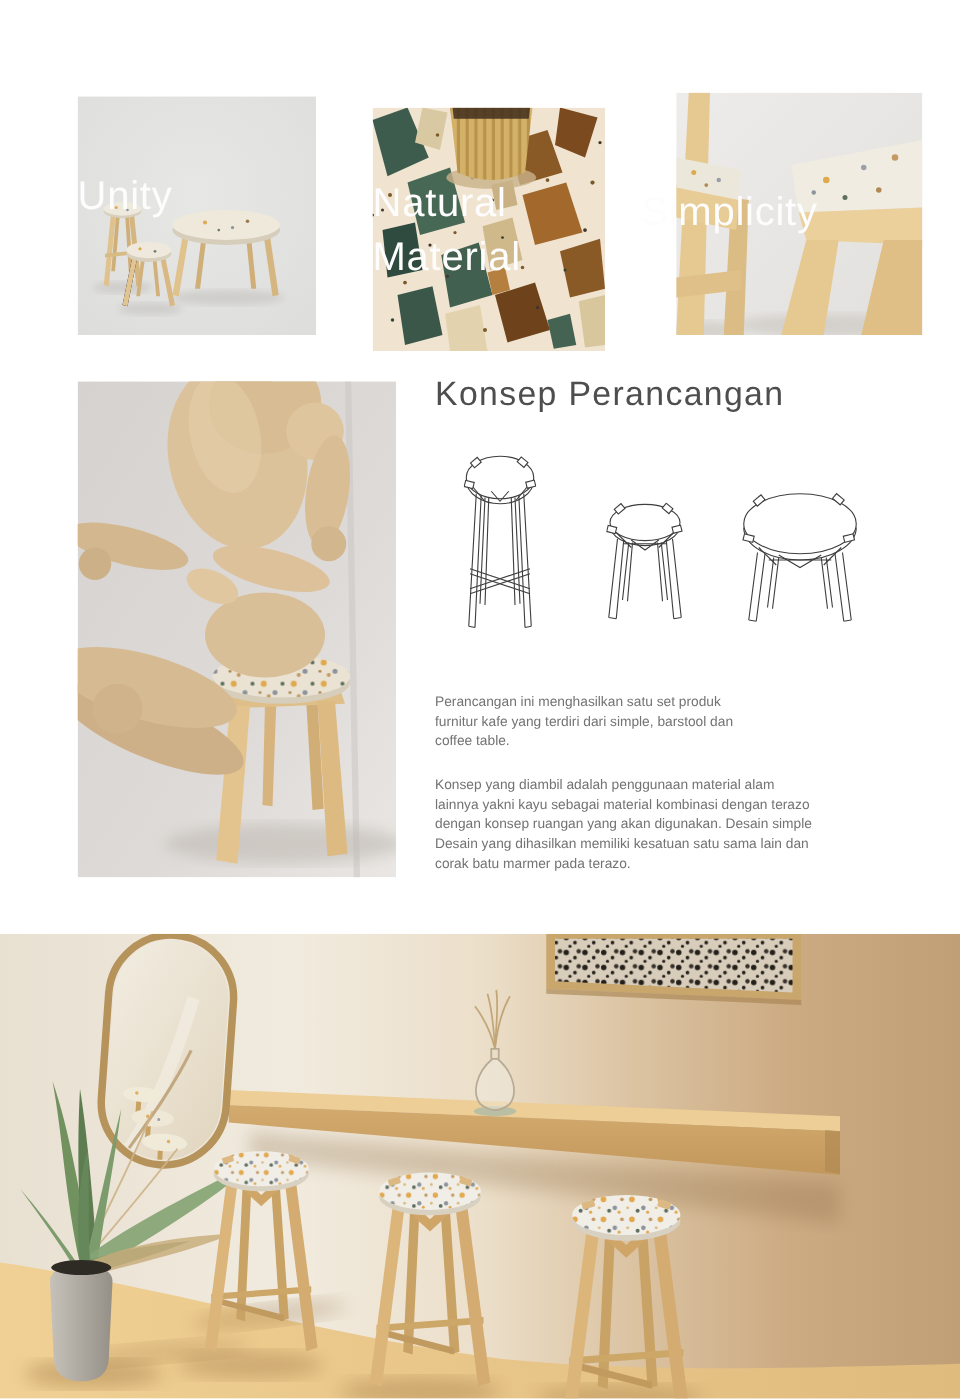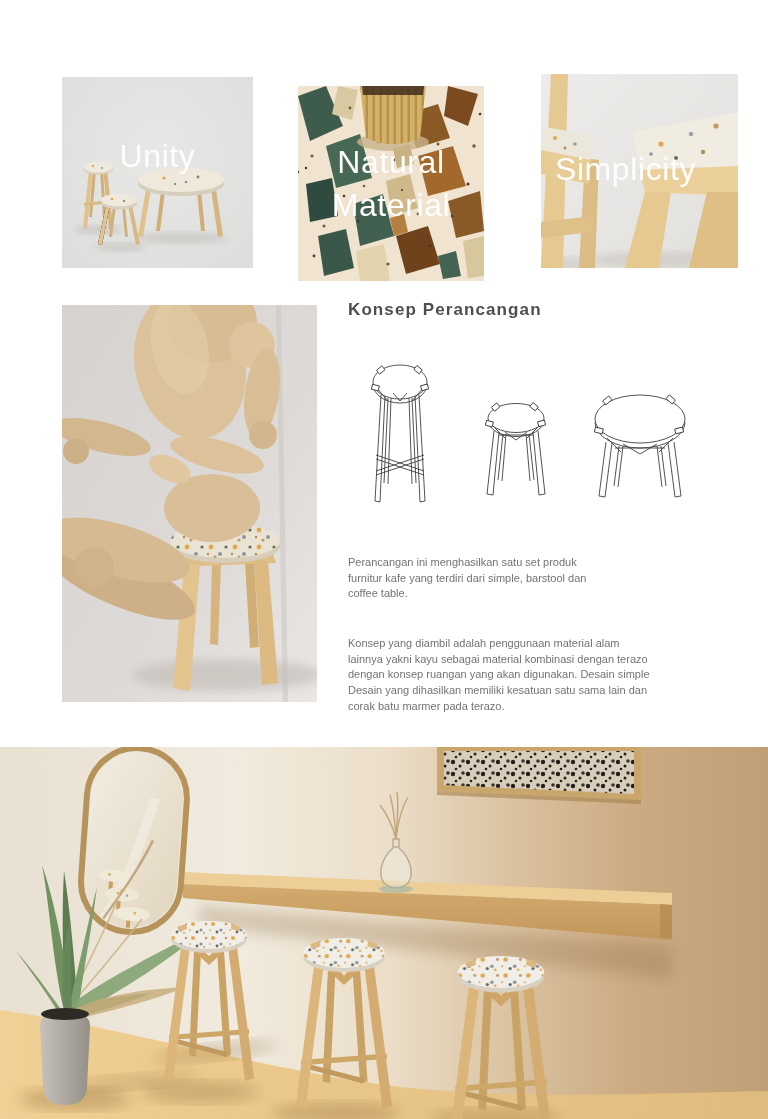--- a/index.html
+++ b/index.html
@@ -2,23 +2,23 @@
 <html><head>
 <meta charset="utf-8">
 <style>
   html,body{margin:0;padding:0;background:#ffffff;}
   .page{position:relative;width:768px;height:1119px;margin:0 auto;background:#ffffff;
         overflow:hidden;font-family:"Liberation Sans",sans-serif;}
   .abs{position:absolute;}
   .card{overflow:hidden;}
   .card svg,.imgblock svg{display:block;width:100%;height:100%;}
   .card-label{position:absolute;left:0;top:0;right:0;bottom:0;display:flex;flex-direction:column;
-        align-items:center;justify-content:center;color:#fdfdfd;font-size:32px;font-weight:400;
+        align-items:flex-start;justify-content:center;color:#fdfdfd;font-size:32px;font-weight:400;
         letter-spacing:.6px;line-height:43px;text-align:center;pointer-events:none;}
-  .heading{margin:0;font-size:17px;font-weight:700;letter-spacing:1.1px;color:#4e4e4e;}
+  .heading{margin:0;font-size:27px;font-weight:400;letter-spacing:1.1px;color:#4e4e4e;}
   .bodytext{font-size:11px;line-height:15.7px;color:#737373;}
   .bodytext div{white-space:nowrap;}
 </style>
 </head>
 <body>
 
 <div class="page">
 
   <figure class="abs card" style="left:62px;top:77px;width:191px;height:191px;margin:0;">
     <svg viewBox="0 0 191 191">
@@ -282,21 +282,21 @@
       <rect x="82" y="36" width="8" height="5" fill="#ffffff" transform="rotate(-14 86 38)"></rect>
     </svg>
   </div>
 
   <div class="abs bodytext" style="left:348px;top:555px;">
     <div>Perancangan ini menghasilkan satu set produk</div>
     <div>furnitur kafe yang terdiri dari simple, barstool dan</div>
     <div>coffee table.</div>
   </div>
 
-  <div class="abs bodytext" style="left:348px;top:621px;margin-top:15px;">
+  <div class="abs bodytext" style="left:348px;top:621px;">
     <div>Konsep yang diambil adalah penggunaan material alam</div>
     <div>lainnya yakni kayu sebagai material kombinasi dengan terazo</div>
     <div>dengan konsep ruangan yang akan digunakan. Desain simple</div>
     <div>Desain yang dihasilkan memiliki kesatuan satu sama lain dan</div>
     <div>corak batu marmer pada terazo.</div>
   </div>
 
   <figure class="abs card imgblock" style="left:0;top:747px;width:768px;height:372px;margin:0;">
     <svg viewBox="0 0 768 372">
       <defs>

